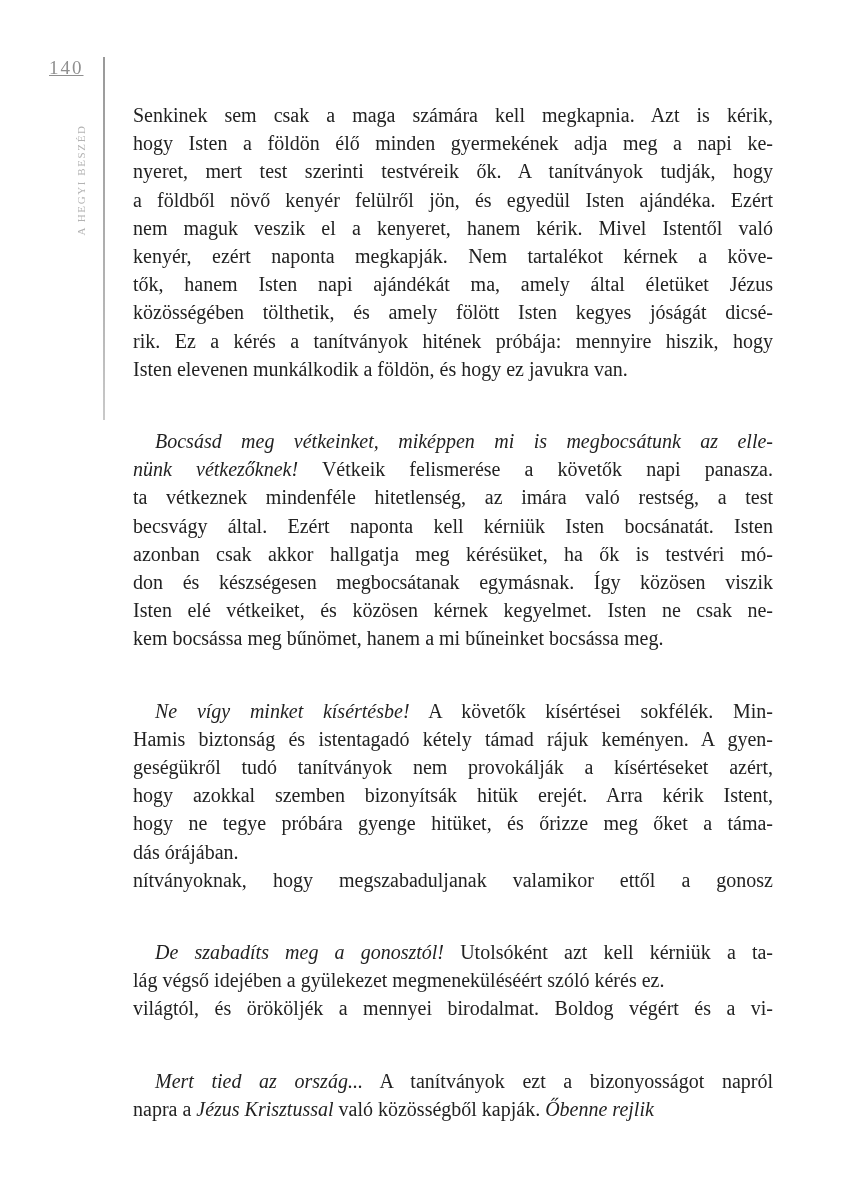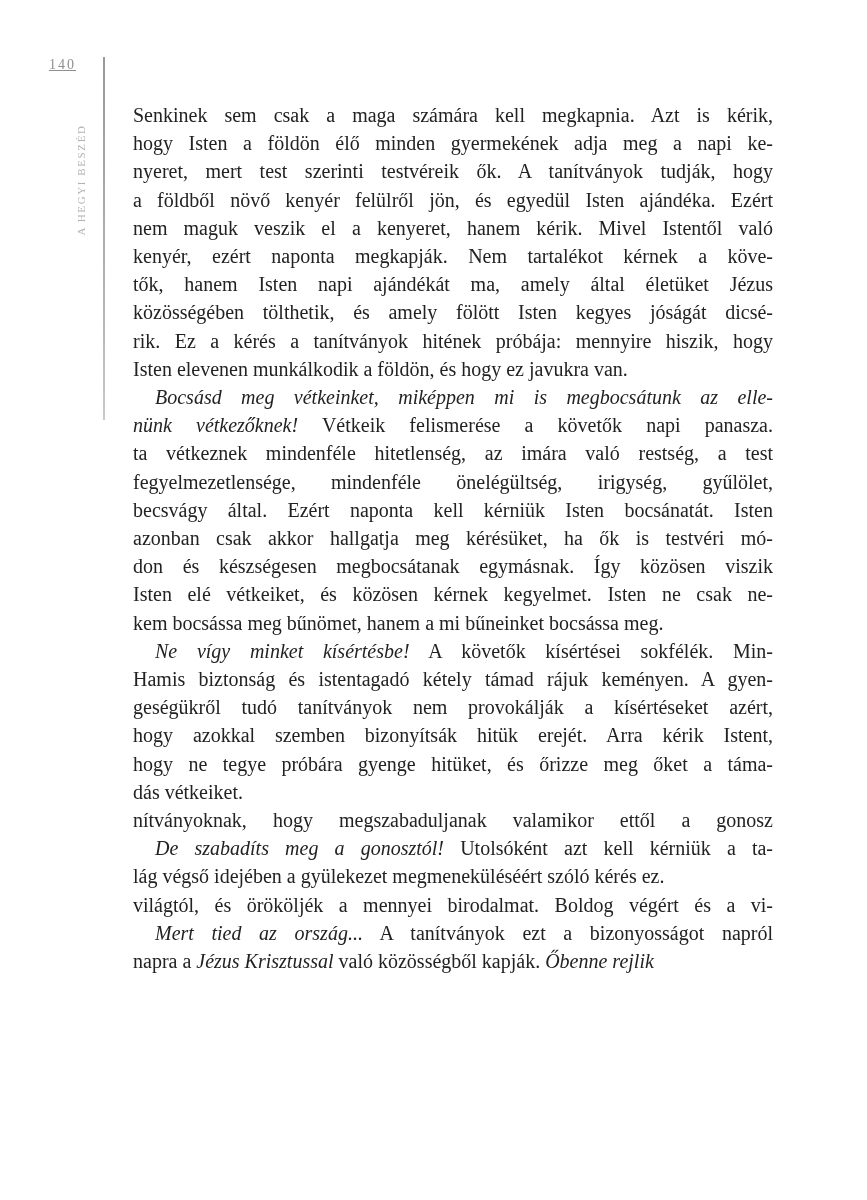--- a/index.html
+++ b/index.html
@@ -12,21 +12,21 @@
     width: 867px;
     height: 1200px;
     background: var(--bg-color, #ffffff);
     overflow: hidden;
     font-family: "Liberation Serif", "DejaVu Serif", serif;
   }
   .page-number {
     position: absolute;
     left: 49px;
     top: 57px;
-    font-size: 14px;
+    font-size: 19px;
     letter-spacing: 2px;
     color: var(--pagenum-color, #8f8f8f);
     text-decoration: underline;
   }
   .margin-rule {
     position: absolute;
     left: 103px;
     top: 57px;
     width: 2px;
     height: 363px;
@@ -55,20 +55,21 @@
   }
   .line {
     text-align: justify;
     text-align-last: justify;
   }
   .line.par-last {
     text-align-last: left;
   }
   .line.indent {
     text-indent: 22px;
+    margin-top: 44px;
   }
   .line em {
     font-style: italic;
   }
 </style>
 </head>
 <body>
 
 <div class="page">
   <div class="page-number">140</div>
@@ -84,32 +85,31 @@
       <div class="line"><span>a földből növő kenyér felülről jön, és egyedül Isten ajándéka. Ezért</span></div>
       <div class="line"><span>nem maguk veszik el a kenyeret, hanem kérik. Mivel Istentől való</span></div>
       <div class="line"><span>kenyér, ezért naponta megkapják. Nem tartalékot kérnek a köve-</span></div>
       <div class="line"><span>tők, hanem Isten napi ajándékát ma, amely által életüket Jézus</span></div>
       <div class="line"><span>közösségében tölthetik, és amely fölött Isten kegyes jóságát dicsé-</span></div>
       <div class="line"><span>rik. Ez a kérés a tanítványok hitének próbája: mennyire hiszik, hogy</span></div>
       <div class="line par-last"><span>Isten elevenen munkálkodik a földön, és hogy ez javukra van.</span></div>
       <div class="line indent"><em>Bocsásd meg vétkeinket, miképpen mi is megbocsátunk az elle-</em></div>
       <div class="line"><em>nünk vétkezőknek!</em><span> Vétkeik felismerése a követők napi panasza.</span></div>
       <div class="line"><span>ta vétkeznek mindenféle hitetlenség, az imára való restség, a test</span></div>
-      <div class="line"><span>fegyelmezetlensége, mindenféle önelégültség, irigység, gyűlölet,</span></div>
       <div class="line"><span>becsvágy által. Ezért naponta kell kérniük Isten bocsánatát. Isten</span></div>
       <div class="line"><span>azonban csak akkor hallgatja meg kérésüket, ha ők is testvéri mó-</span></div>
       <div class="line"><span>don és készségesen megbocsátanak egymásnak. Így közösen viszik</span></div>
       <div class="line"><span>Isten elé vétkeiket, és közösen kérnek kegyelmet. Isten ne csak ne-</span></div>
       <div class="line par-last"><span>kem bocsássa meg bűnömet, hanem a mi bűneinket bocsássa meg.</span></div>
       <div class="line indent"><em>Ne vígy minket kísértésbe!</em><span> A követők kísértései sokfélék. Min-</span></div>
       <div class="line"><span>Hamis biztonság és istentagadó kétely támad rájuk keményen. A gyen-</span></div>
       <div class="line"><span>geségükről tudó tanítványok nem provokálják a kísértéseket azért,</span></div>
       <div class="line"><span>hogy azokkal szemben bizonyítsák hitük erejét. Arra kérik Istent,</span></div>
       <div class="line"><span>hogy ne tegye próbára gyenge hitüket, és őrizze meg őket a táma-</span></div>
-      <div class="line par-last"><span>dás vétkeiket.</span></div>
+      <div class="line par-last"><span>dás órájában.</span></div>
       <div class="line"><span>nítványoknak, hogy megszabaduljanak valamikor ettől a gonosz</span></div>
       <div class="line indent"><em>De szabadíts meg a gonosztól!</em><span> Utolsóként azt kell kérniük a ta-</span></div>
       <div class="line par-last"><span>lág végső idejében a gyülekezet megmeneküléséért szóló kérés ez.</span></div>
       <div class="line"><span>világtól, és örököljék a mennyei birodalmat. Boldog végért és a vi-</span></div>
       <div class="line indent"><em>Mert tied az ország...</em><span> A tanítványok ezt a bizonyosságot napról</span></div>
       <div class="line par-last"><span>napra a </span><em>Jézus Krisztussal</em><span> való közösségből kapják. </span><em>Őbenne rejlik</em></div>
     </div>
 </div>
 
 </body></html>

